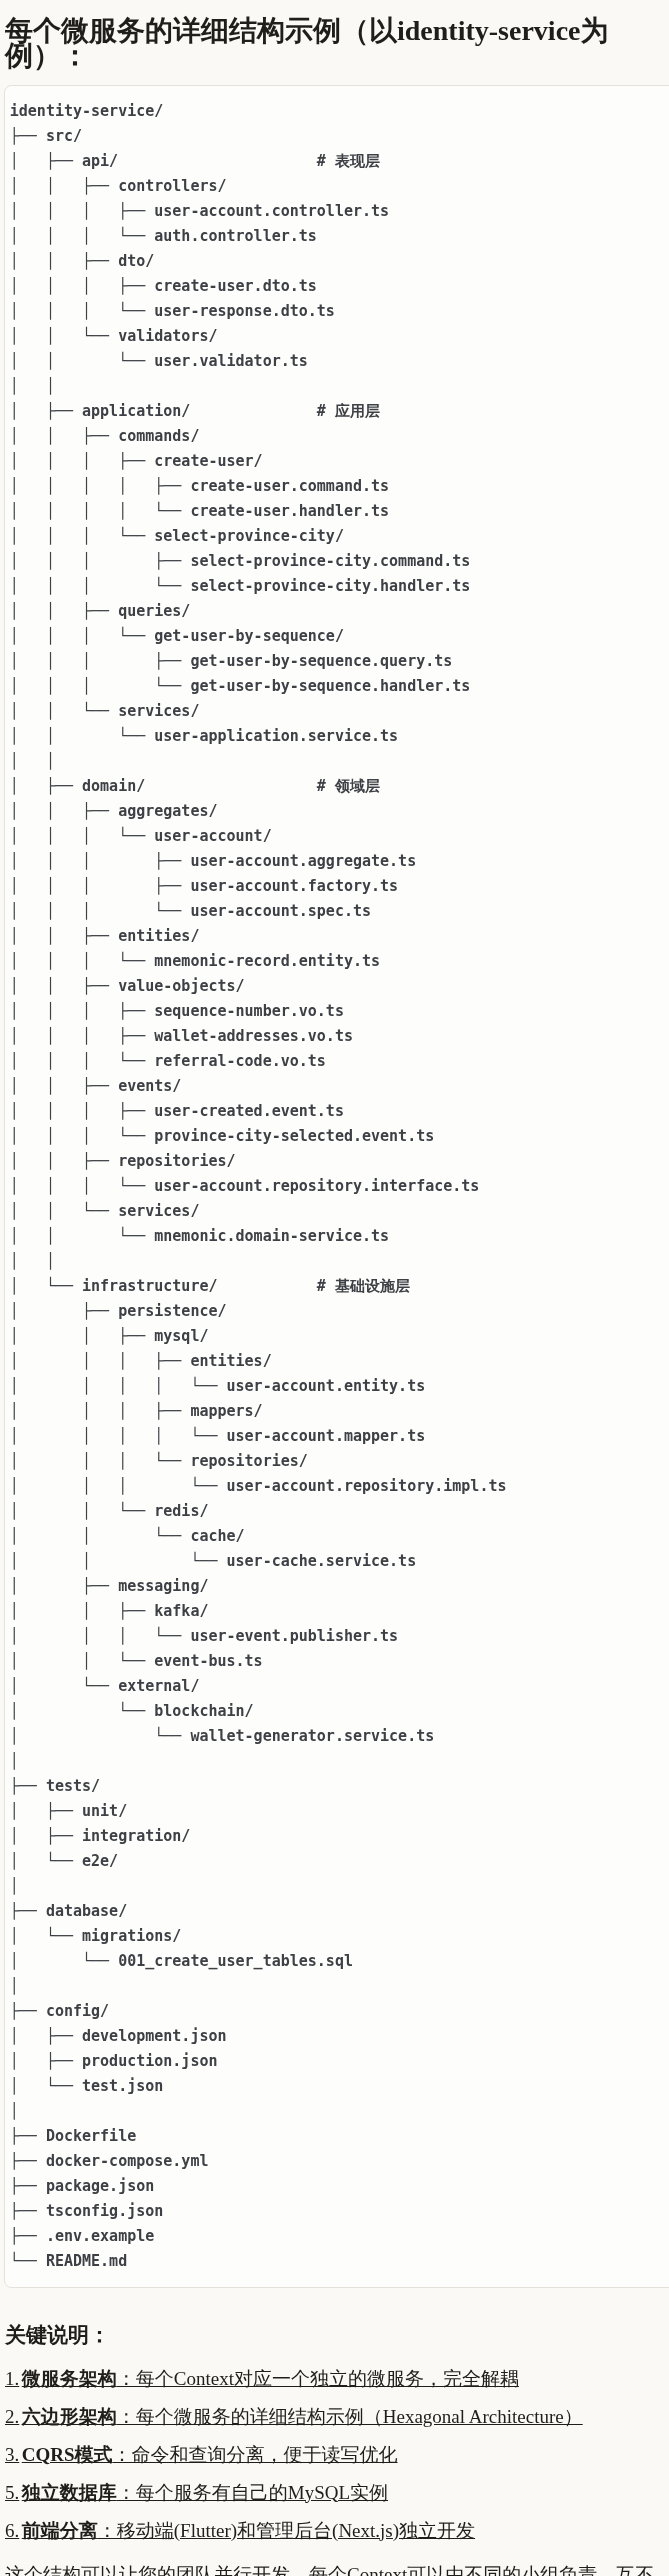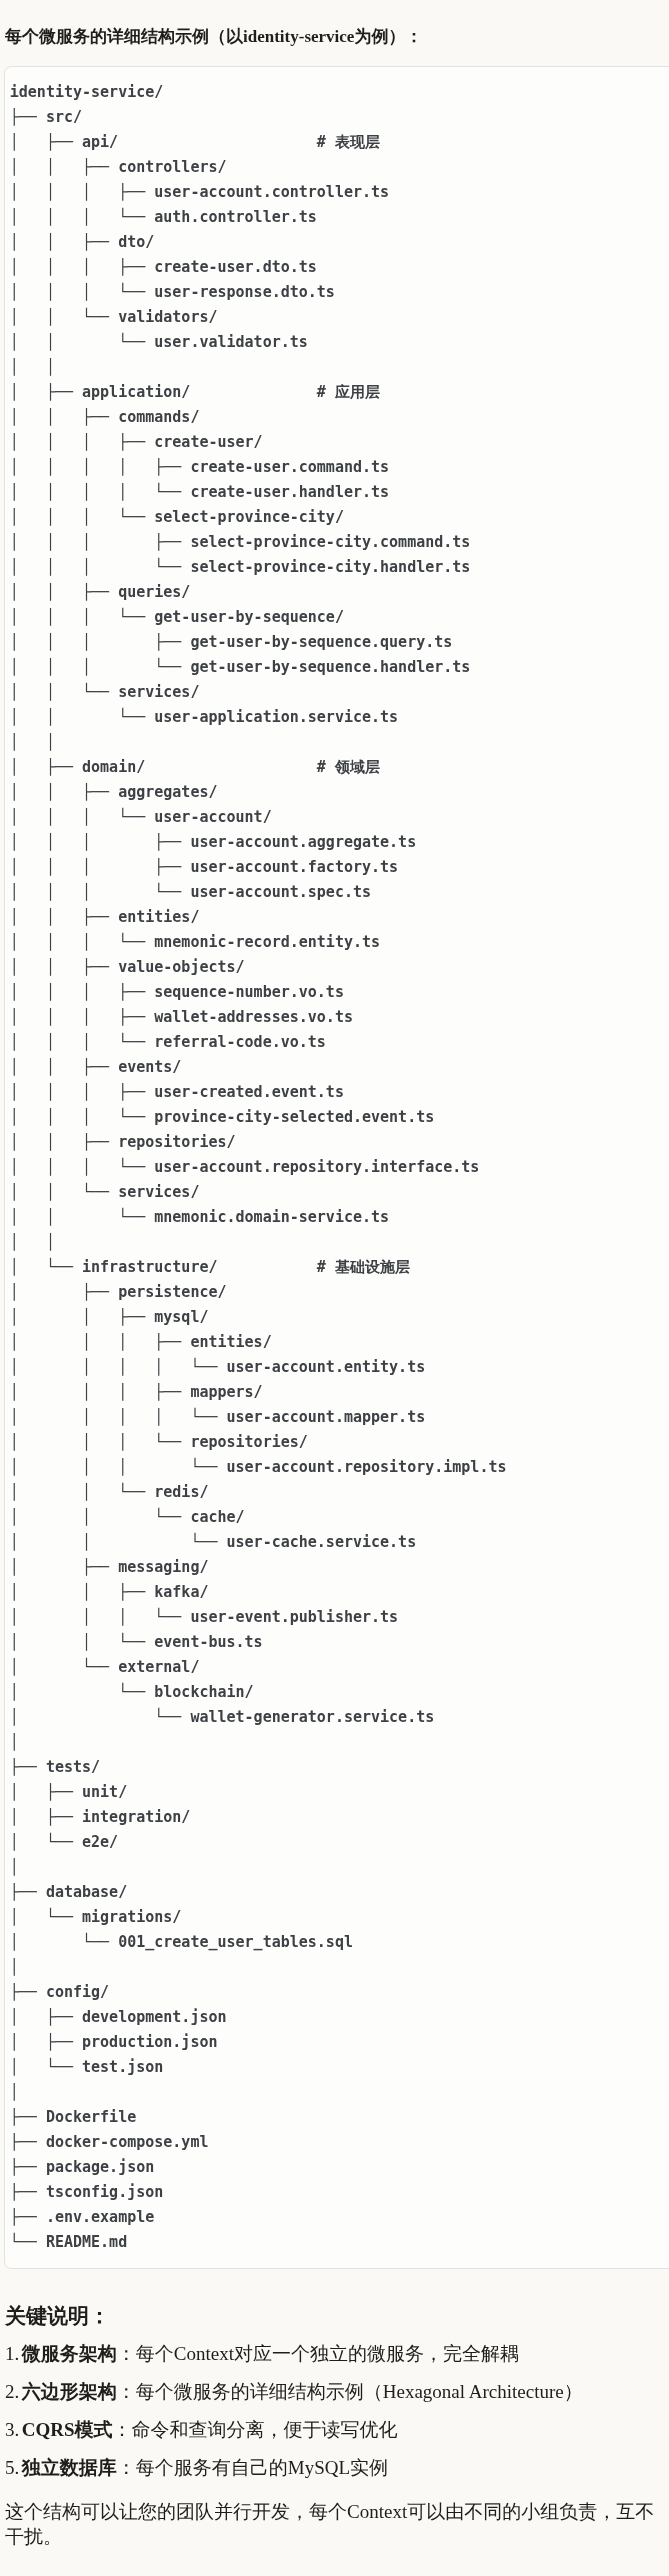--- a/index.html
+++ b/index.html
@@ -7,22 +7,22 @@
     padding: 0;
     width: 669px;
     height: 2576px;
     overflow: hidden;
     background: #faf9f5;
     font-family: "Liberation Serif", "DejaVu Serif", serif;
     color: #1f1e1b;
   }
   .page-title {
     margin: 0;
-    padding: 24px 5px 0 5px;
-    font-size: 17px;
+    padding: 18px 5px 0 5px;
+    font-size: 28px;
     line-height: 25px;
     font-weight: 700;
   }
   .code-block {
     box-sizing: border-box;
     margin-left: 4.4px;
     width: 673px; 
     background: #fdfdfb;
     border: 0.6px solid #e3e1da;
     border-radius: 7.5px;
@@ -41,21 +41,22 @@
   .notes {
     padding: 0 5px;
   }
   .notes-heading {
     margin: 34px 0 0 0;
     font-size: 21px;
     line-height: 27.5px;
     font-weight: 700;
   }
   .notes-list {
-    margin-top: 10px;
+    margin-top: 16px;
+    text-decoration: underline;
   }
   .note-item {
     font-size: 19px;
     line-height: 25px;
     margin-bottom: 13px;
   }
   .note-item .note-num {
     margin-right: 2.5px;
   }
   .note-item .note-term {
@@ -163,17 +164,18 @@
 </div>
 
 <div class="notes">
   <h2 class="notes-heading">关键说明：</h2>
 
   <div class="notes-list">
     <div class="note-item"><span class="note-num">1.</span><span class="note-term">微服务架构</span><span class="note-rest">：每个Context对应一个独立的微服务，完全解耦</span></div>
     <div class="note-item"><span class="note-num">2.</span><span class="note-term">六边形架构</span><span class="note-rest">：每个微服务的详细结构示例（Hexagonal Architecture）</span></div>
     <div class="note-item"><span class="note-num">3.</span><span class="note-term">CQRS模式</span><span class="note-rest">：命令和查询分离，便于读写优化</span></div>
     <div class="note-item"><span class="note-num">5.</span><span class="note-term">独立数据库</span><span class="note-rest">：每个服务有自己的MySQL实例</span></div>
+    <div class="note-item"><span class="note-num">6.</span><span class="note-term">前端分离</span><span class="note-rest">：移动端(Flutter)和管理后台(Next.js)独立开发</span></div>
   </div>
 
   <p class="notes-footer">这个结构可以让您的团队并行开发，每个Context可以由不同的小组负责，互不干扰。</p>
 </div>
 
 
 </body></html>

